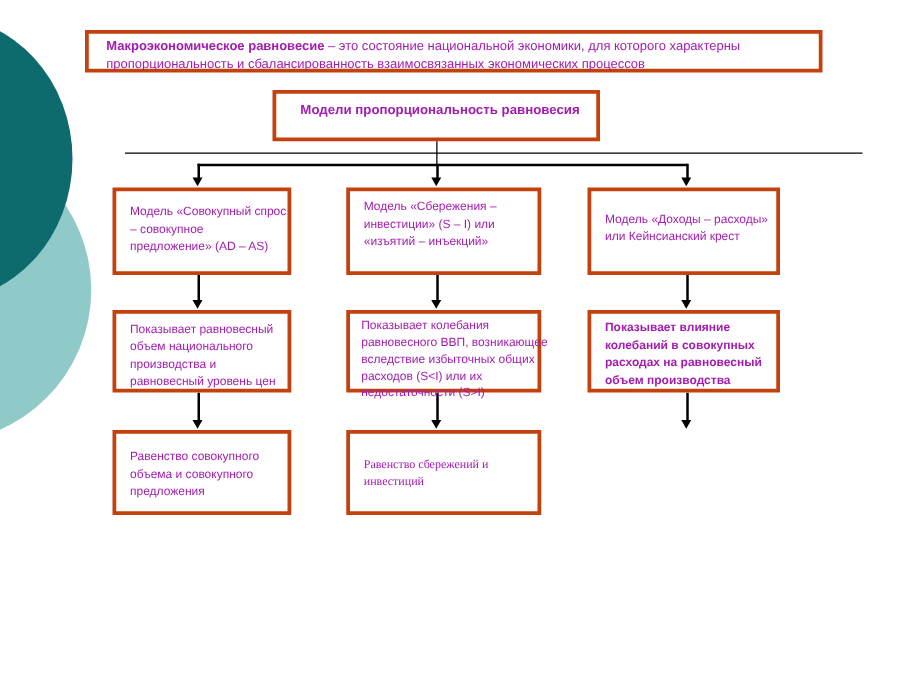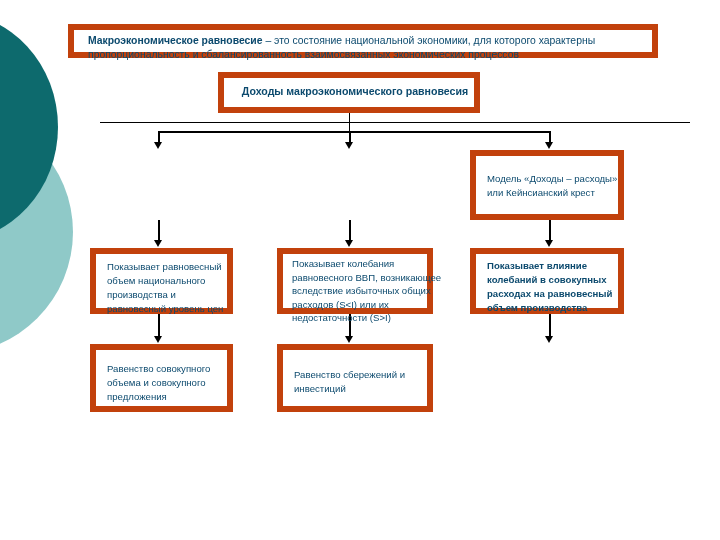--- a/index.html
+++ b/index.html
@@ -39,22 +39,22 @@
     left: -152px;
     top: 13px;
     background: #0d6a6d;
   }
 
   
   .box {
     position: absolute;
     box-sizing: border-box;
     background: #ffffff;
-    border: 6px solid #c2410c;
-    color: #0c4a6e;
+    border: 3px solid #c2410c;
+    color: #a21caf;
   }
   .box .txt {
     position: absolute;
     display: block;
     white-space: pre-wrap;
     line-height: 1.32;
   }
 
   
   #header-box {
@@ -132,40 +132,40 @@
   #cell-r2c2 .txt {
     width: 158px;
     top: 3px;
     left: 9px;
     line-height: 1.42;
   }
   #cell-r2c1 .txt { top: 6px; }
   #cell-r2c3 .txt { top: 5px; font-weight: bold; }
 
   #cell-r1c2 .txt { top: 6px; }
-  #cell-r3c2 .txt { top: 18px; }
+  #cell-r3c2 .txt { top: 18px; font-family: Liberation Serif, serif; }
   #cell-r3c1 .txt { top: 12px; }
   #cell-r3c3 .txt { top: 12px; }
   #cell-r1c3 .txt { top: 16px; }
   #cell-r1c1 .txt { top: 10px; }
 </style>
 </head>
 <body>
 
 <div id="slide">
 
   <div class="deco-circle" id="deco-light"></div>
   <div class="deco-circle" id="deco-dark"></div>
 
   <div class="box" id="header-box">
     <span class="txt"><b class="lead">Макроэкономическое равновесие</b><span> – это состояние национальной экономики, для которого характерны пропорциональность и сбалансированность взаимосвязанных экономических процессов</span></span>
   </div>
 
   <div class="box" id="title-box">
-    <span class="txt">Доходы макроэкономического равновесия</span>
+    <span class="txt">Модели пропорциональность равновесия</span>
   </div>
 
   <div class="line-v" style="left:349px; top:113px; height:18px;"></div>
   <div class="line-h" style="left:100px; top:122px; width:590px;"></div>
   <div class="line-h" style="left:158px; top:131px; width:392px; height:2px;"></div>
 
   <div class="line-v thick" style="left:158px; top:131px; height:13px;"></div>
   <div class="arrow-down" style="left:154px; top:142px;"></div>
 
   <div class="line-v thick" style="left:349px; top:131px; height:13px;"></div>
@@ -185,20 +185,26 @@
 
   <div class="line-v thick" style="left:158px; top:314px; height:23px;"></div>
   <div class="arrow-down" style="left:154px; top:336px;"></div>
 
   <div class="line-v thick" style="left:349px; top:314px; height:23px;"></div>
   <div class="arrow-down" style="left:345px; top:336px;"></div>
 
   <div class="line-v thick" style="left:549px; top:314px; height:23px;"></div>
   <div class="arrow-down" style="left:545px; top:336px;"></div>
 
+  <div class="box cell col1 row1" id="cell-r1c1">
+    <span class="txt">Модель «Совокупный спрос – совокупное предложение» (AD – AS)</span>
+  </div>
+  <div class="box cell col2 row1" id="cell-r1c2">
+    <span class="txt">Модель «Сбережения – инвестиции» (S – I) или «изъятий – инъекций»</span>
+  </div>
   <div class="box cell col3 row1" id="cell-r1c3">
     <span class="txt">Модель «Доходы – расходы» или Кейнсианский крест</span>
   </div>
 
   <div class="box cell col1 row2" id="cell-r2c1">
     <span class="txt">Показывает равновесный объем национального производства и равновесный уровень цен</span>
   </div>
   <div class="box cell col2 row2" id="cell-r2c2">
     <span class="txt">Показывает колебания равновесного ВВП, возникающее вследствие избыточных общих расходов (S&lt;I) или их недостаточности (S&gt;I)</span>
   </div>

